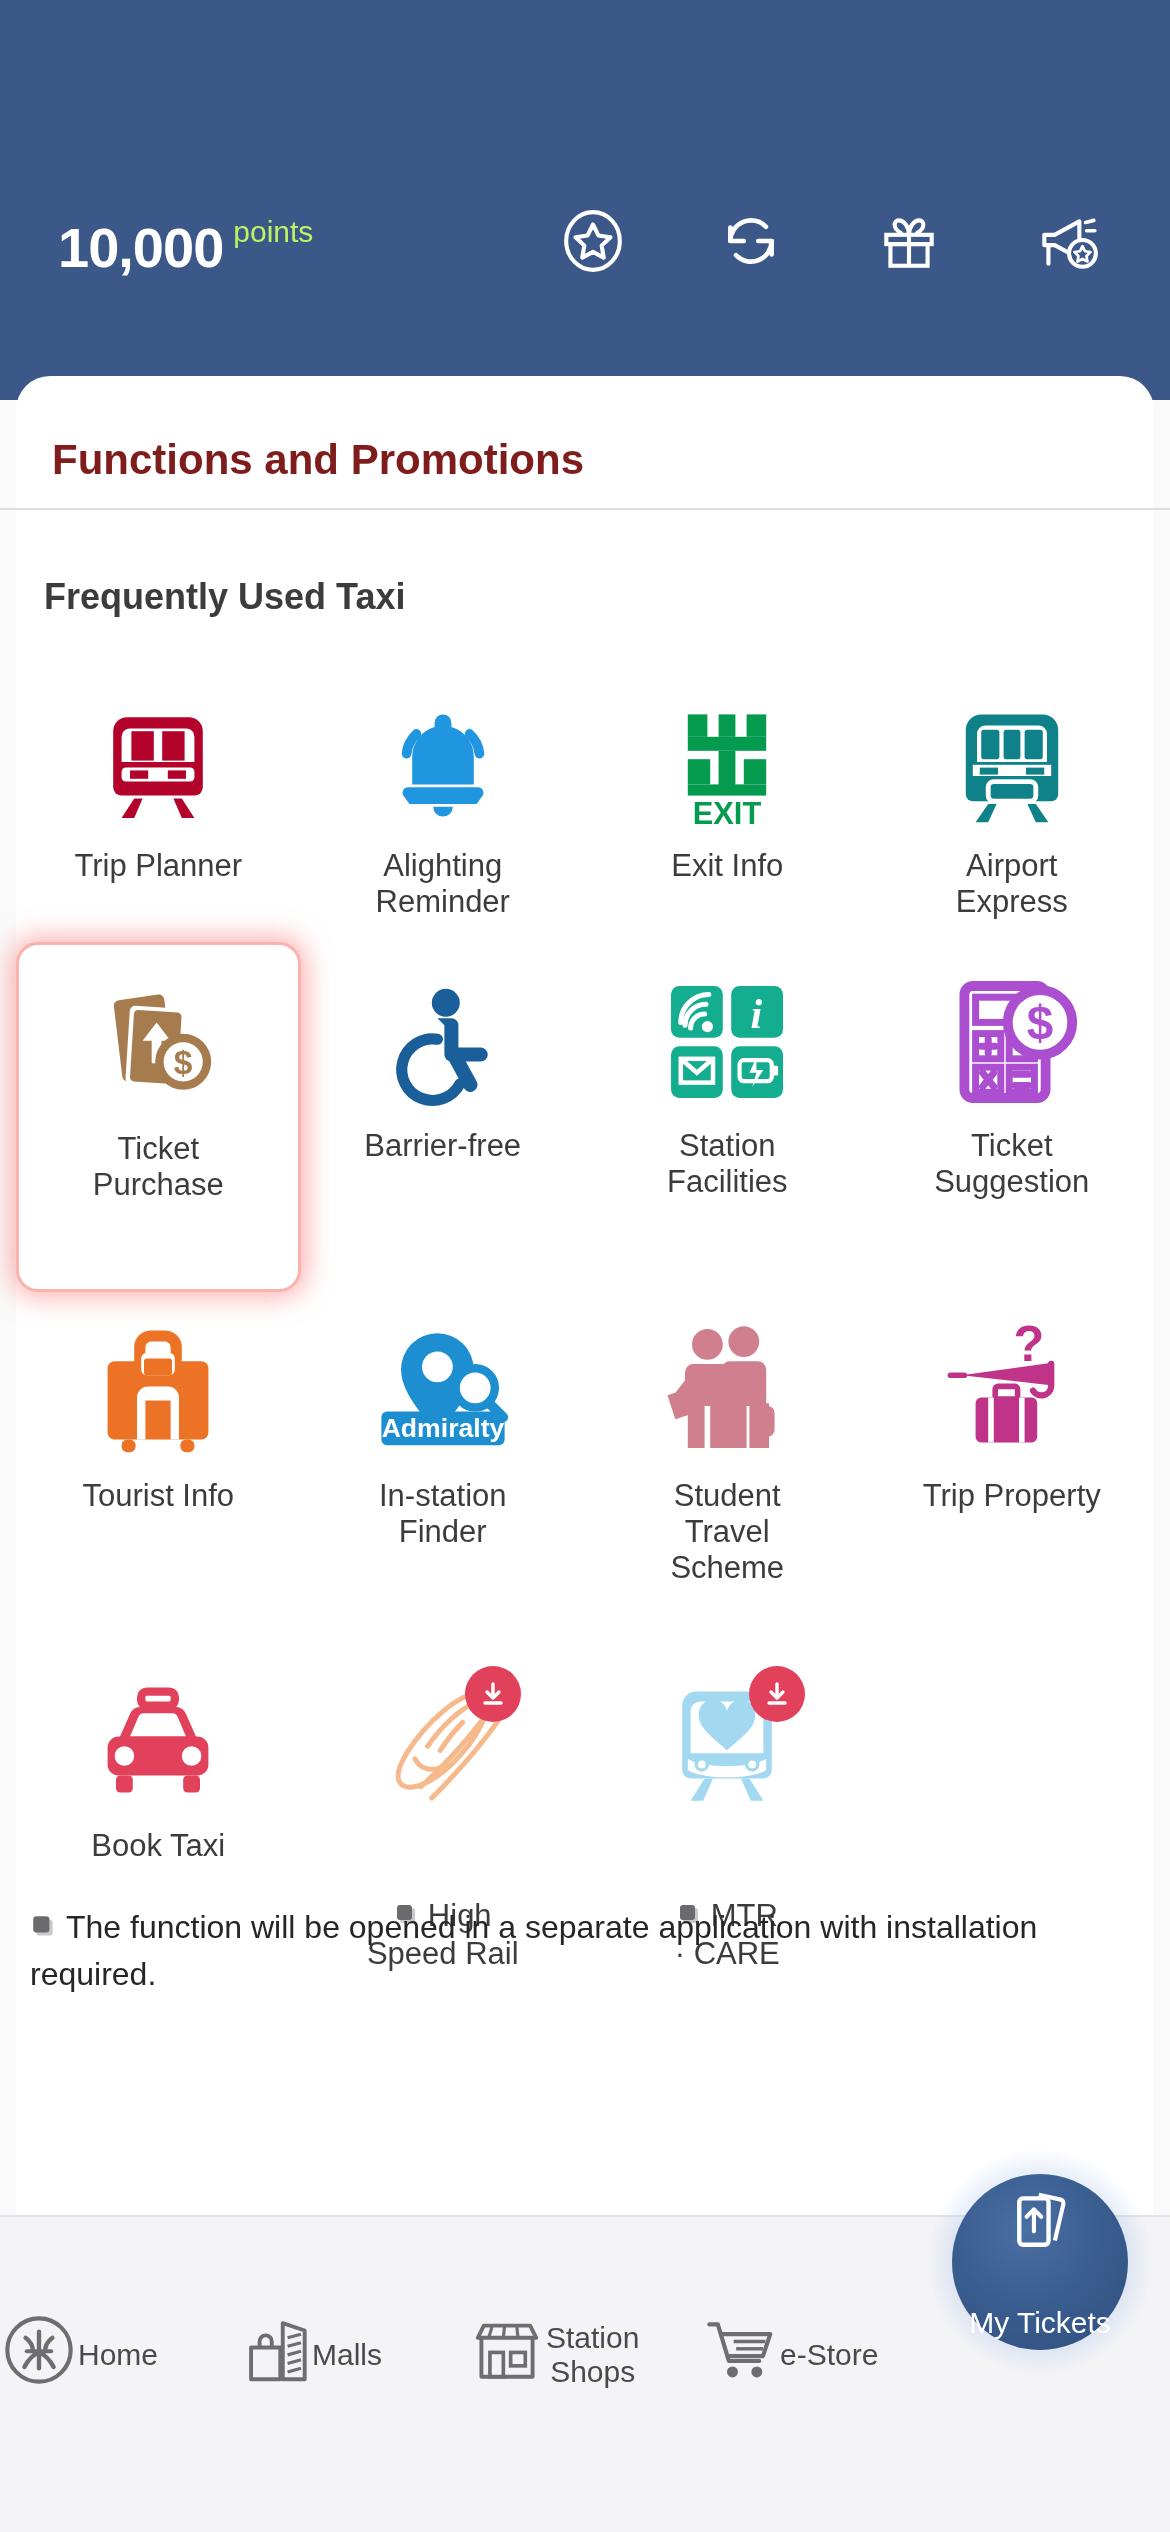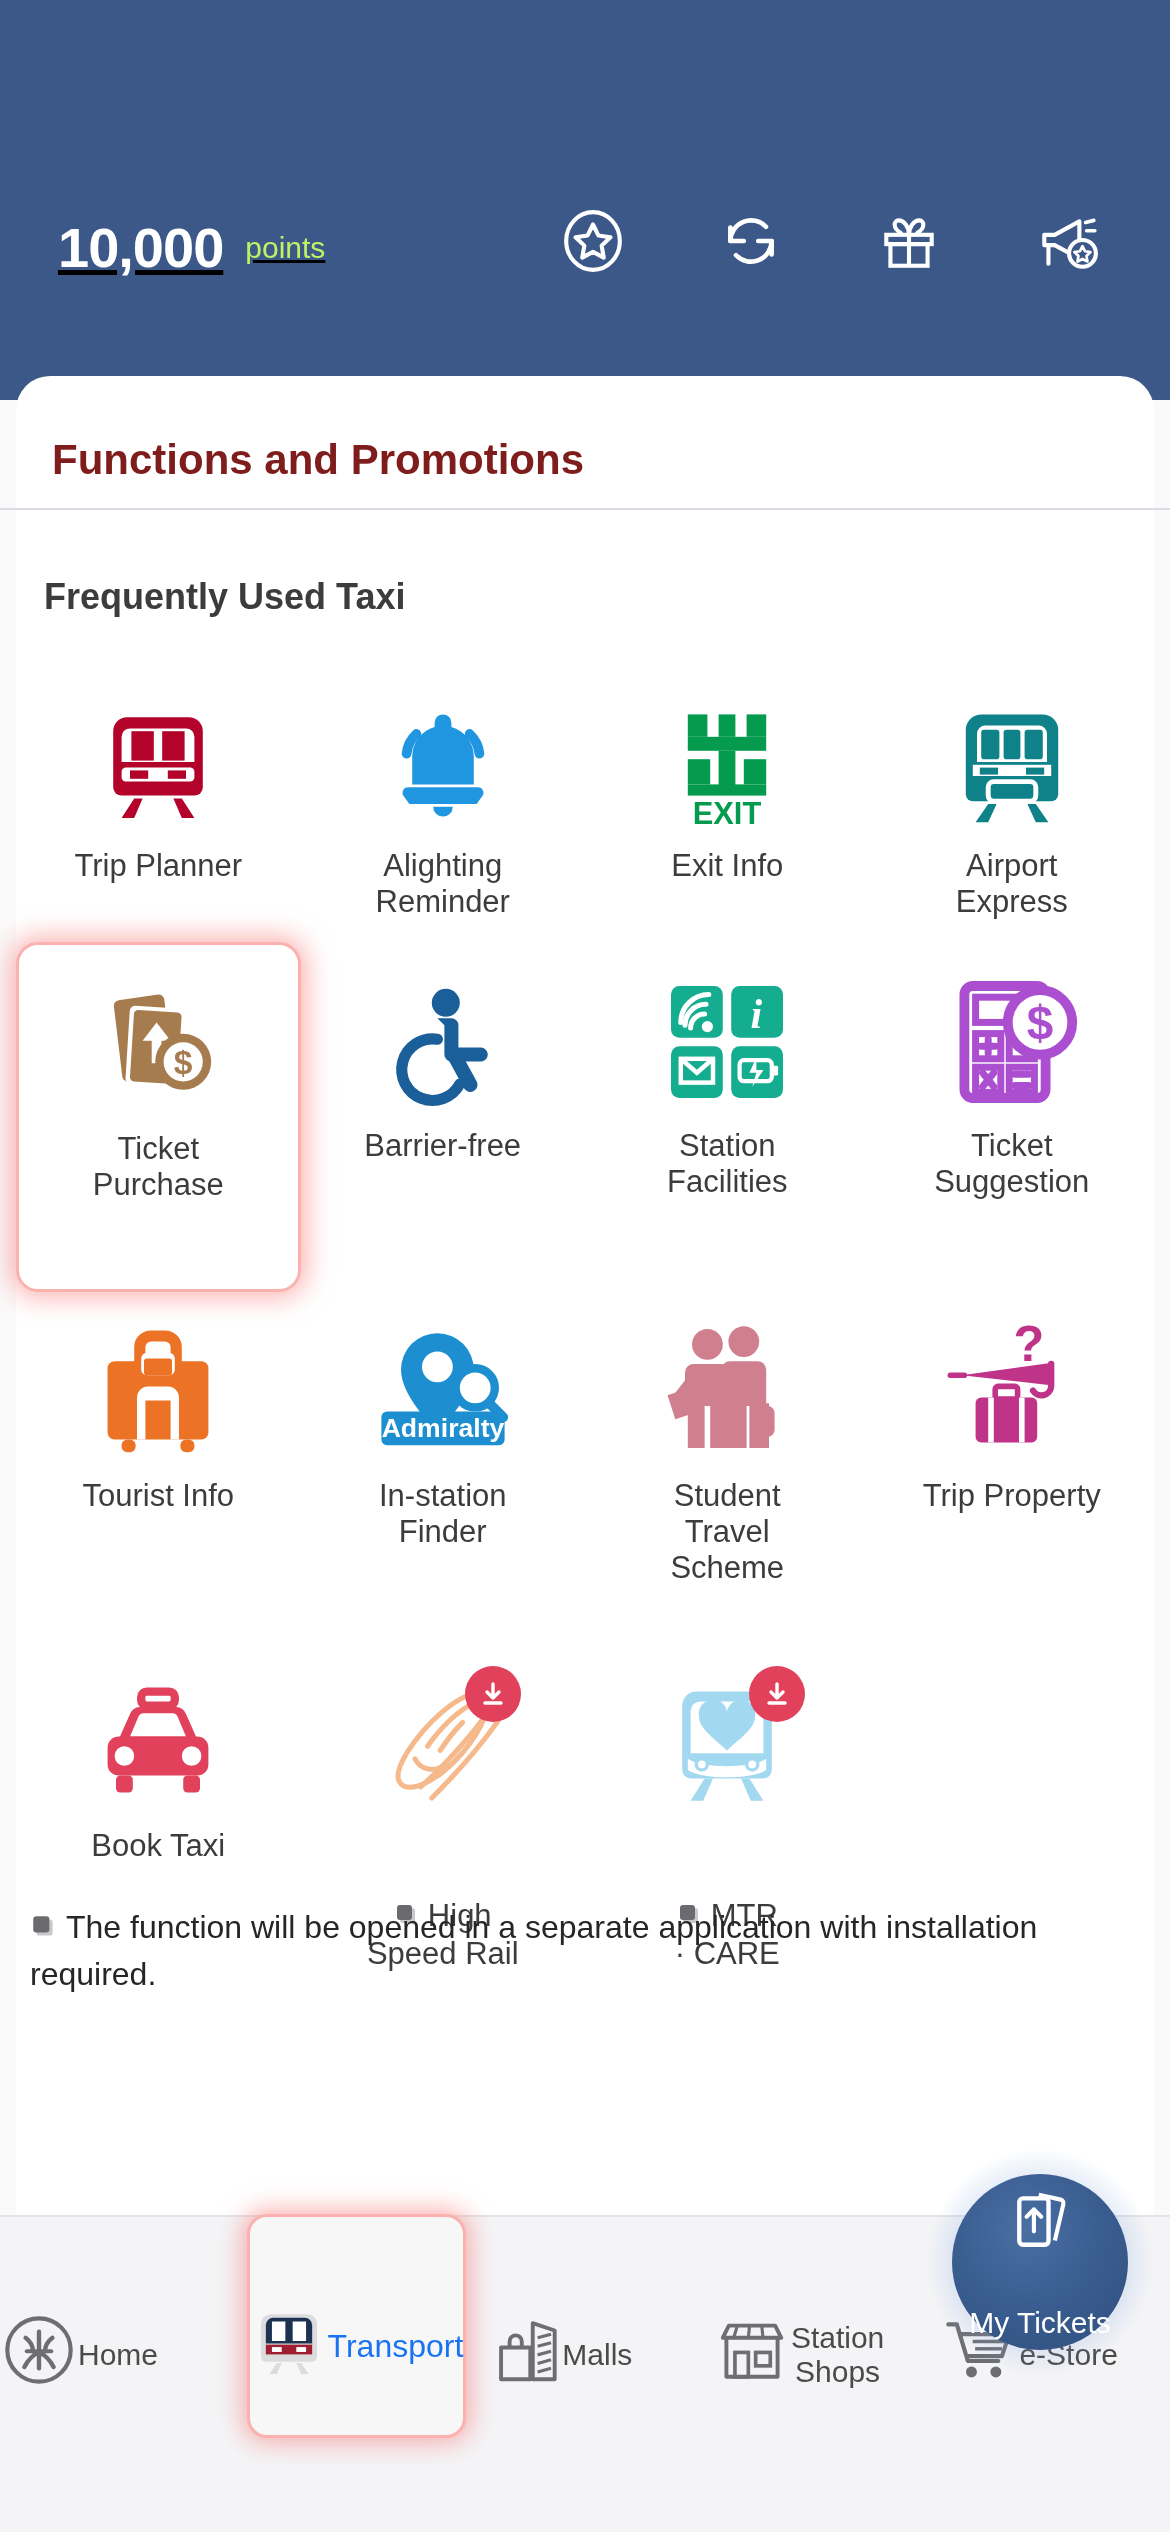--- a/index.html
+++ b/index.html
@@ -11,21 +11,21 @@
   }
   #app { position: relative; width: 1170px; height: 2532px; background: #fafafa; }
 
   
   .header {
     position: absolute; top: 0; left: 0; width: 1170px; height: 400px;
     background: #3b5889;
   }
   .points-row {
     position: absolute; left: 58px; top: 215px;
-    display: flex; align-items: center; gap: 22px; text-decoration: underline;
+    display: flex; align-items: flex-start; gap: 10px;
   }
   .points-value { color: #ffffff; font-size: 56px; font-weight: bold; letter-spacing: -1px; }
   .points-unit  { color: #bef264; font-size: 30px; font-weight: normal; }
 
   .header-icons {
     position: absolute; top: 208px; left: 560px;
     display: flex; align-items: center; gap: 92px;
   }
   .hicon { width: 66px; height: 66px; display: block; cursor: pointer; }
 
@@ -486,34 +486,20 @@
       <svg class="nav-art" viewBox="0 0 64 64">
         <circle cx="32" cy="32" r="26" fill="none" stroke="#6e6e72" stroke-width="3.4"></circle>
         <path d="M32 17 v30" stroke="#6e6e72" stroke-width="3.6" stroke-linecap="round"></path>
         <path d="M21 22 c4 3 6 7 6 11 M43 22 c-4 3 -6 7 -6 11" fill="none" stroke="#6e6e72" stroke-width="3.6" stroke-linecap="round"></path>
         <path d="M20 46 c3 -6 7 -10 12 -12 M44 46 c-3 -6 -7 -10 -12 -12" fill="none" stroke="#6e6e72" stroke-width="3.6" stroke-linecap="round"></path>
         <path d="M22 33 h20" stroke="#6e6e72" stroke-width="3.4" stroke-linecap="round"></path>
       </svg>
       <div class="nav-label">Home</div>
     </div>
 
-    <div class="navitem active">
-      <svg class="nav-art" viewBox="0 0 64 64">
-        <path d="M17 10 h30 a8 8 0 0 1 8 8 v27 a4 4 0 0 1 -4 4 h-38 a4 4 0 0 1 -4 -4 v-27 a8 8 0 0 1 8 -8 z" fill="#dcdcdf"></path>
-        <path d="M19 13 h26 a6 6 0 0 1 6 6 v15 h-38 v-15 a6 6 0 0 1 6 -6 z" fill="#1b3350"></path>
-        <rect x="18" y="16" width="11" height="16" fill="#fff"></rect>
-        <rect x="35" y="16" width="11" height="16" fill="#fff"></rect>
-        <rect x="13" y="35" width="38" height="8" fill="#9e1f32"></rect>
-        <rect x="18" y="37" width="8" height="4" fill="#fff"></rect>
-        <rect x="38" y="37" width="8" height="4" fill="#fff"></rect>
-        <path d="M22 50 l-6 9 h6 l4 -9 z" fill="#dcdcdf"></path>
-        <path d="M42 50 l6 9 h-6 l-4 -9 z" fill="#dcdcdf"></path>
-      </svg>
-      <div class="nav-label">Transport</div>
-    </div>
 
     <div class="navitem">
       <svg class="nav-art" viewBox="0 0 64 64">
         <path d="M40 10 l18 6 v40 h-18 z" fill="none" stroke="#6e6e72" stroke-width="3.2" stroke-linejoin="round"></path>
         <g stroke="#6e6e72" stroke-width="2.6">
           <line x1="44" y1="22" x2="55" y2="19"></line>
           <line x1="44" y1="29" x2="55" y2="26"></line>
           <line x1="44" y1="36" x2="55" y2="33"></line>
           <line x1="44" y1="43" x2="55" y2="40"></line>
           <line x1="44" y1="50" x2="55" y2="47"></line>

